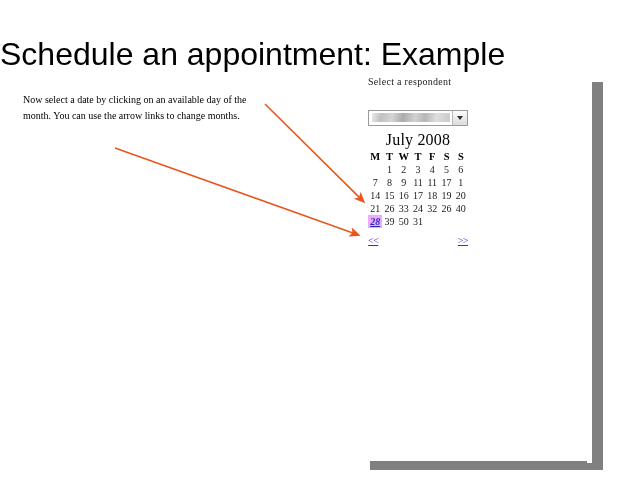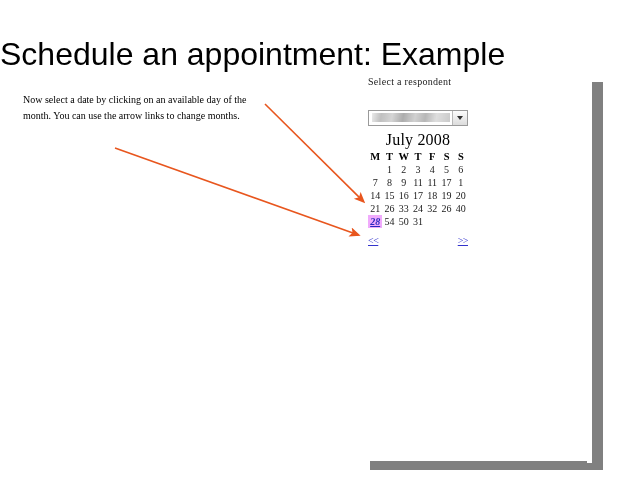--- a/index.html
+++ b/index.html
@@ -265,21 +265,21 @@
           <td>33</td>
           <td>24</td>
           <td>32</td>
           <td>26</td>
           <td>40</td>
         </tr>
         <tr>
           <td class="selected">
             <a href="#">28</a>
           </td>
-          <td>54</td>
+          <td>39</td>
           <td>50</td>
           <td>31</td>
           <td></td>
           <td></td>
           <td></td>
         </tr>
       </tbody>
     </table>
   </div>
 

